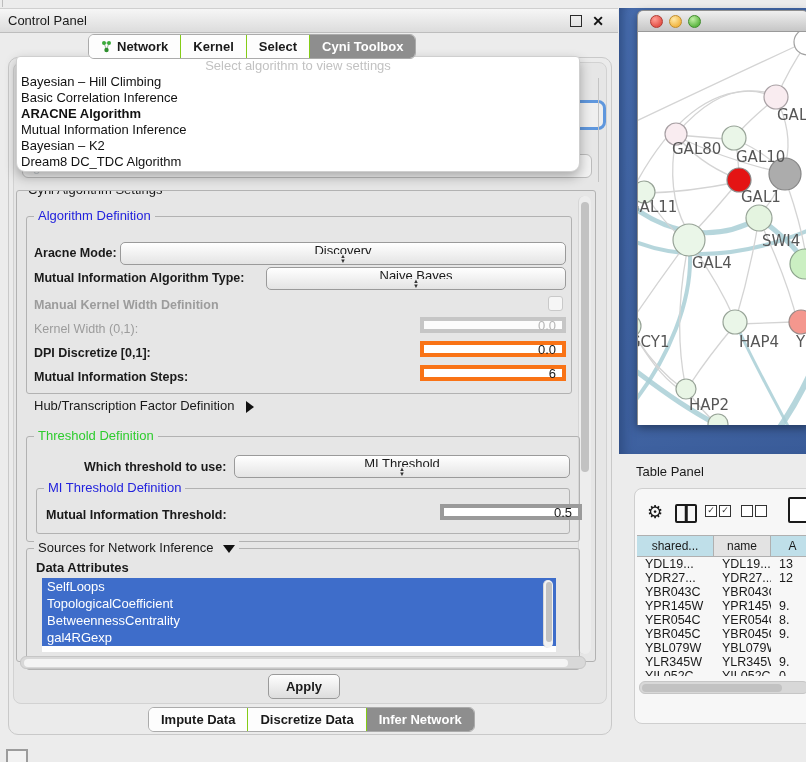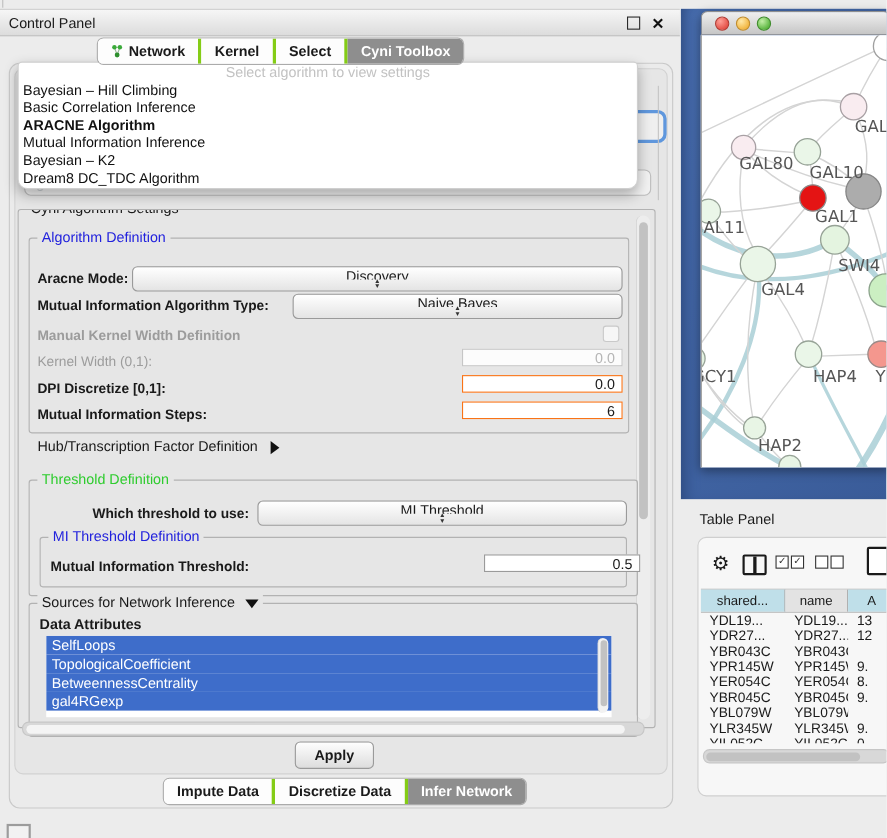--- a/index.html
+++ b/index.html
@@ -11,21 +11,21 @@
     background:linear-gradient(#f6f6f6,#dcdcdc);border-top:1px solid #cfcfcf;border-bottom:1px solid #bdbdbd;
     display:flex;align-items:center;font-size:13px;}
   .cp-title{padding-left:8px;flex:1;}
   .wc-float{width:10px;height:10px;border:1.5px solid #2a2a2a;margin-right:10px;}
   .wc-close{font-size:14px;font-weight:bold;margin-right:14px;color:#111;}
   .topmark{left:2px;top:0;width:1px;height:7px;background:#bdbdbd;}
   
   .tabbar{left:88px;top:34px;height:23px;display:flex;border:1px solid #ababab;border-radius:6px;
     overflow:hidden;background:#fdfdfd;z-index:3;}
   .tab{display:flex;align-items:center;padding:0 12px;font-size:13px;font-weight:600;
-    border-right:3px solid #84cc16;background:#fdfdfd;white-space:nowrap;}
+    border-right:1px solid #84cc16;background:#fdfdfd;white-space:nowrap;}
   .tab:last-child{border-right:none;}
   .tab.sel{background:#8e8e8e;color:#fff;border-right-color:#8e8e8e;}
   .tab .net-ic{margin-right:5px;display:inline-block;}
   
   .outer-panel{left:8px;top:57px;width:602px;height:676px;background:#ebebeb;
     border:1px solid #c9c9c9;border-radius:10px;}
   .content-area{left:13px;top:62px;width:592px;height:640px;background:#e6e6e6;
     border:1px solid #d2d2d2;border-radius:8px;}
   
   .frag-blue-combo{left:556px;top:100px;width:44px;height:24px;border:3px solid #5f97dd;
@@ -44,21 +44,21 @@
   .legend{position:absolute;top:-9px;left:7px;background:#e6e6e6;padding:0 4px;font-size:13px;white-space:nowrap;}
   .legend.blue{color:#2222dd;text-align:right;}
   .legend.green{color:#2ecc2e;}
   .lbl{position:absolute;font-size:12.5px;font-weight:bold;white-space:nowrap;}
   .lbl.gray{color:#9c9c9c;}
   .combo{position:absolute;border:1px solid #9a9a9a;border-radius:5px;
     background:linear-gradient(#ffffff,#e4e4e4);display:flex;align-items:center;font-size:13px;
     padding:0 8px;box-sizing:border-box;height:23px;flex-direction:column;}
   .combo .cv{flex:1;white-space:nowrap;overflow:hidden;}
   .stepper{display:flex;flex-direction:column;align-items:center;line-height:5px;font-size:6px;color:#333;}
-  .field{position:absolute;height:16px;background:#fff;border:1px solid #f97316;font-size:13px;
+  .field{position:absolute;height:16px;background:#fff;border:4px solid #f97316;font-size:13px;
     display:flex;align-items:center;justify-content:flex-end;padding:0 6px;box-sizing:border-box;}
   .field.disabled{border-color:#c6c6c6;color:#b6b6b6;background:#fcfcfc;}
   .checkbox{position:absolute;width:13px;height:13px;border:1px solid #c9c9c9;border-radius:3px;background:#f6f6f6;}
   .tri-right{display:inline-block;width:0;height:0;border-left:8px solid #111;
     border-top:6px solid transparent;border-bottom:6px solid transparent;margin-left:8px;vertical-align:middle;}
   .tri-down{display:inline-block;width:0;height:0;border-top:8px solid #111;
     border-left:6px solid transparent;border-right:6px solid transparent;margin-left:6px;vertical-align:middle;}
   
   .vtrack{position:absolute;background:#ededed;border-left:1px solid #d6d6d6;border-radius:6px;}
   .vthumb{position:absolute;background:#c2c2c2;border-radius:5px;}

